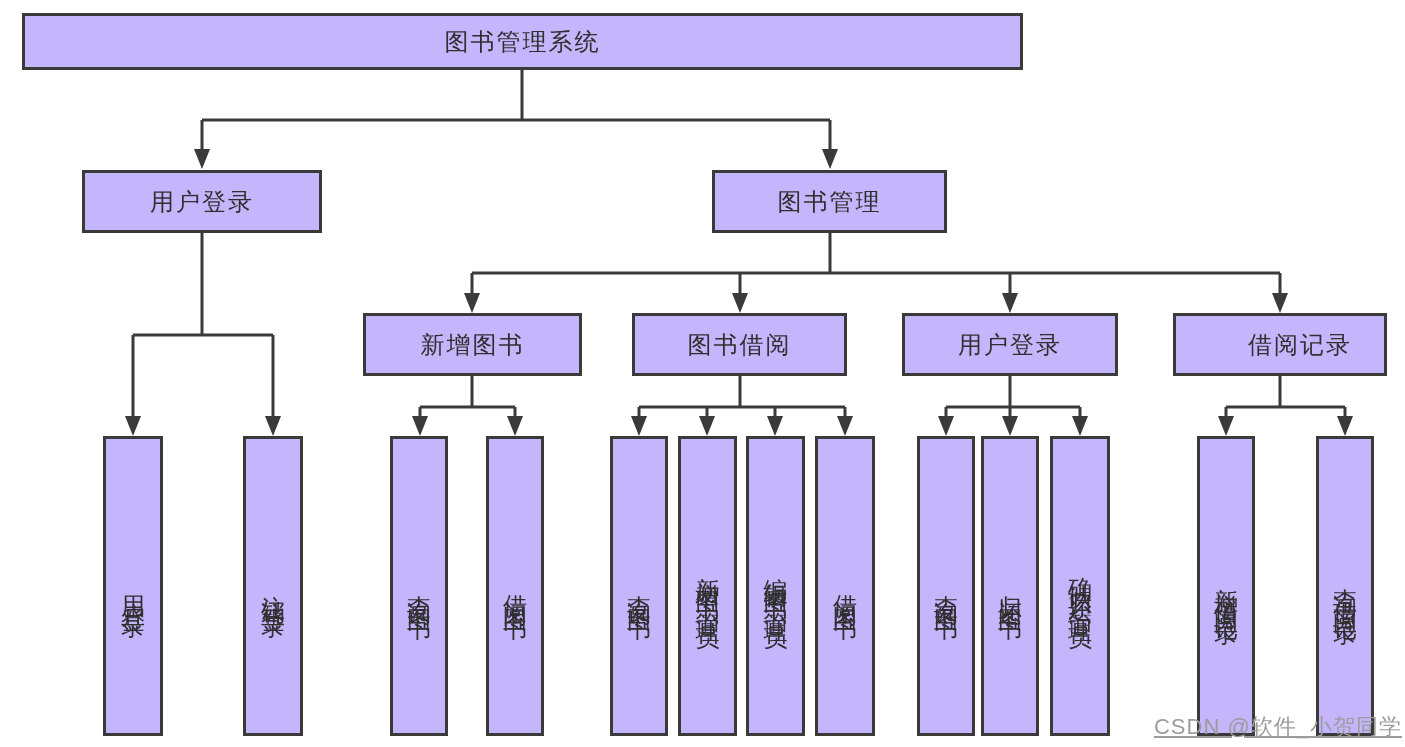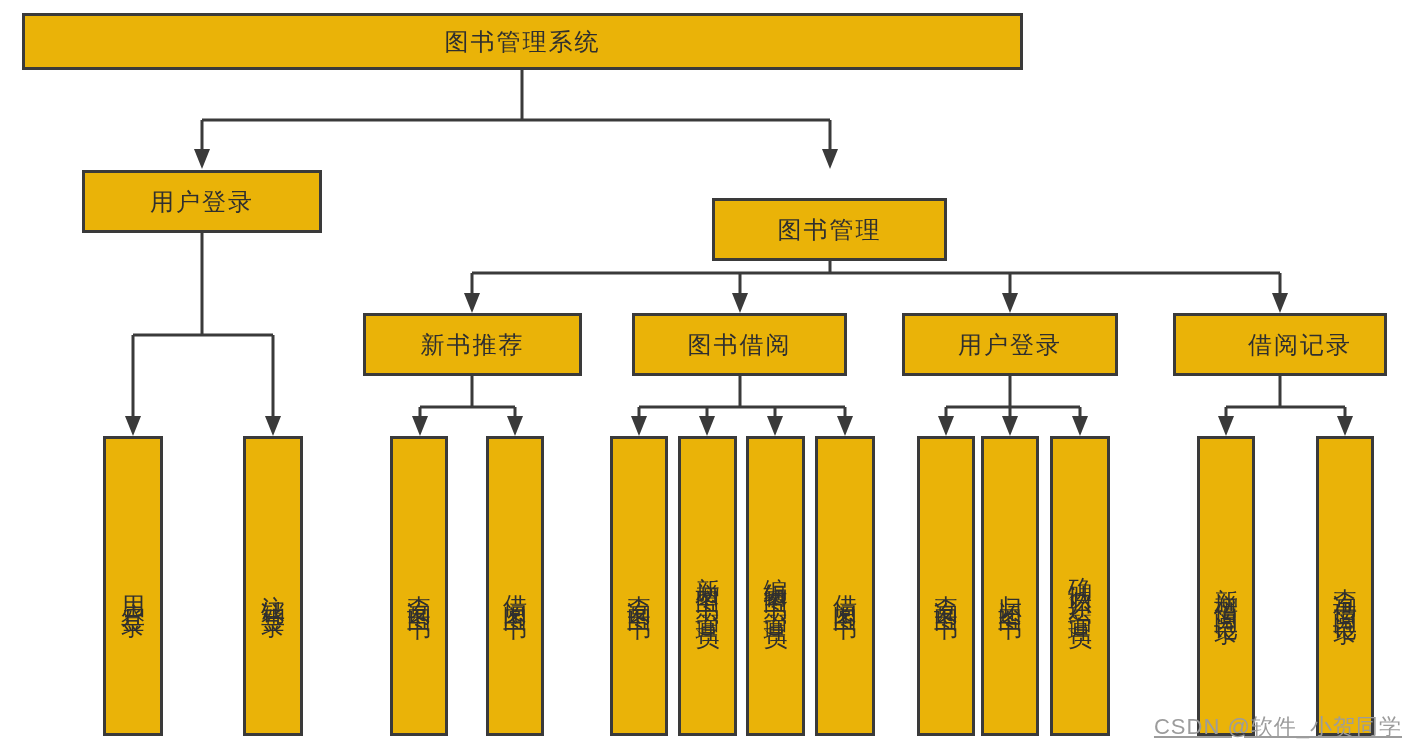--- a/index.html
+++ b/index.html
@@ -13,21 +13,21 @@
     width:1405px;height:747px;
     background:#ffffff;
     font-family:"Liberation Sans","DejaVu Sans",sans-serif;
     overflow:hidden;
   }
   #connectors{position:absolute;left:0;top:0;z-index:1;}
   #connectors path{stroke:var(--line);stroke-width:3;fill:none;}
   #connectors polygon{fill:var(--line);stroke:none;}
   .box{
     position:absolute;
-    background:#eab308;
+    background:#c4b5fd;
     border:3px solid var(--line);
     box-sizing:border-box;
     display:flex;align-items:center;justify-content:center;
     color:var(--text);
     font-size:24px;
     letter-spacing:2px;
     z-index:2;
     white-space:nowrap;
   }
   .hbox{height:57px;}
@@ -91,26 +91,26 @@
     <polygon points="1337,416 1353,416 1345,436"></polygon>
   </svg>
 
   <div class="box hbox" style="left:22px;top:13px;width:1001px;">
     <span>图书管理系统</span>
   </div>
 
   <div class="box lvl" style="left:82px;top:170px;width:240px;">
     <span>用户登录</span>
   </div>
-  <div class="box lvl" style="left:712px;top:170px;width:235px;margin-top:28px;">
+  <div class="box lvl" style="left:712px;top:170px;width:235px;">
     <span>图书管理</span>
   </div>
 
   <div class="box lvl" style="left:363px;top:313px;width:219px;">
-    <span>新书推荐</span>
+    <span>新增图书</span>
   </div>
   <div class="box lvl" style="left:632px;top:313px;width:215px;">
     <span>图书借阅</span>
   </div>
   <div class="box lvl" style="left:902px;top:313px;width:216px;">
     <span>用户登录</span>
   </div>
   <div class="box lvl" style="left:1173px;top:313px;width:214px;padding-left:40px;">
     <span>借阅记录</span>
   </div>

